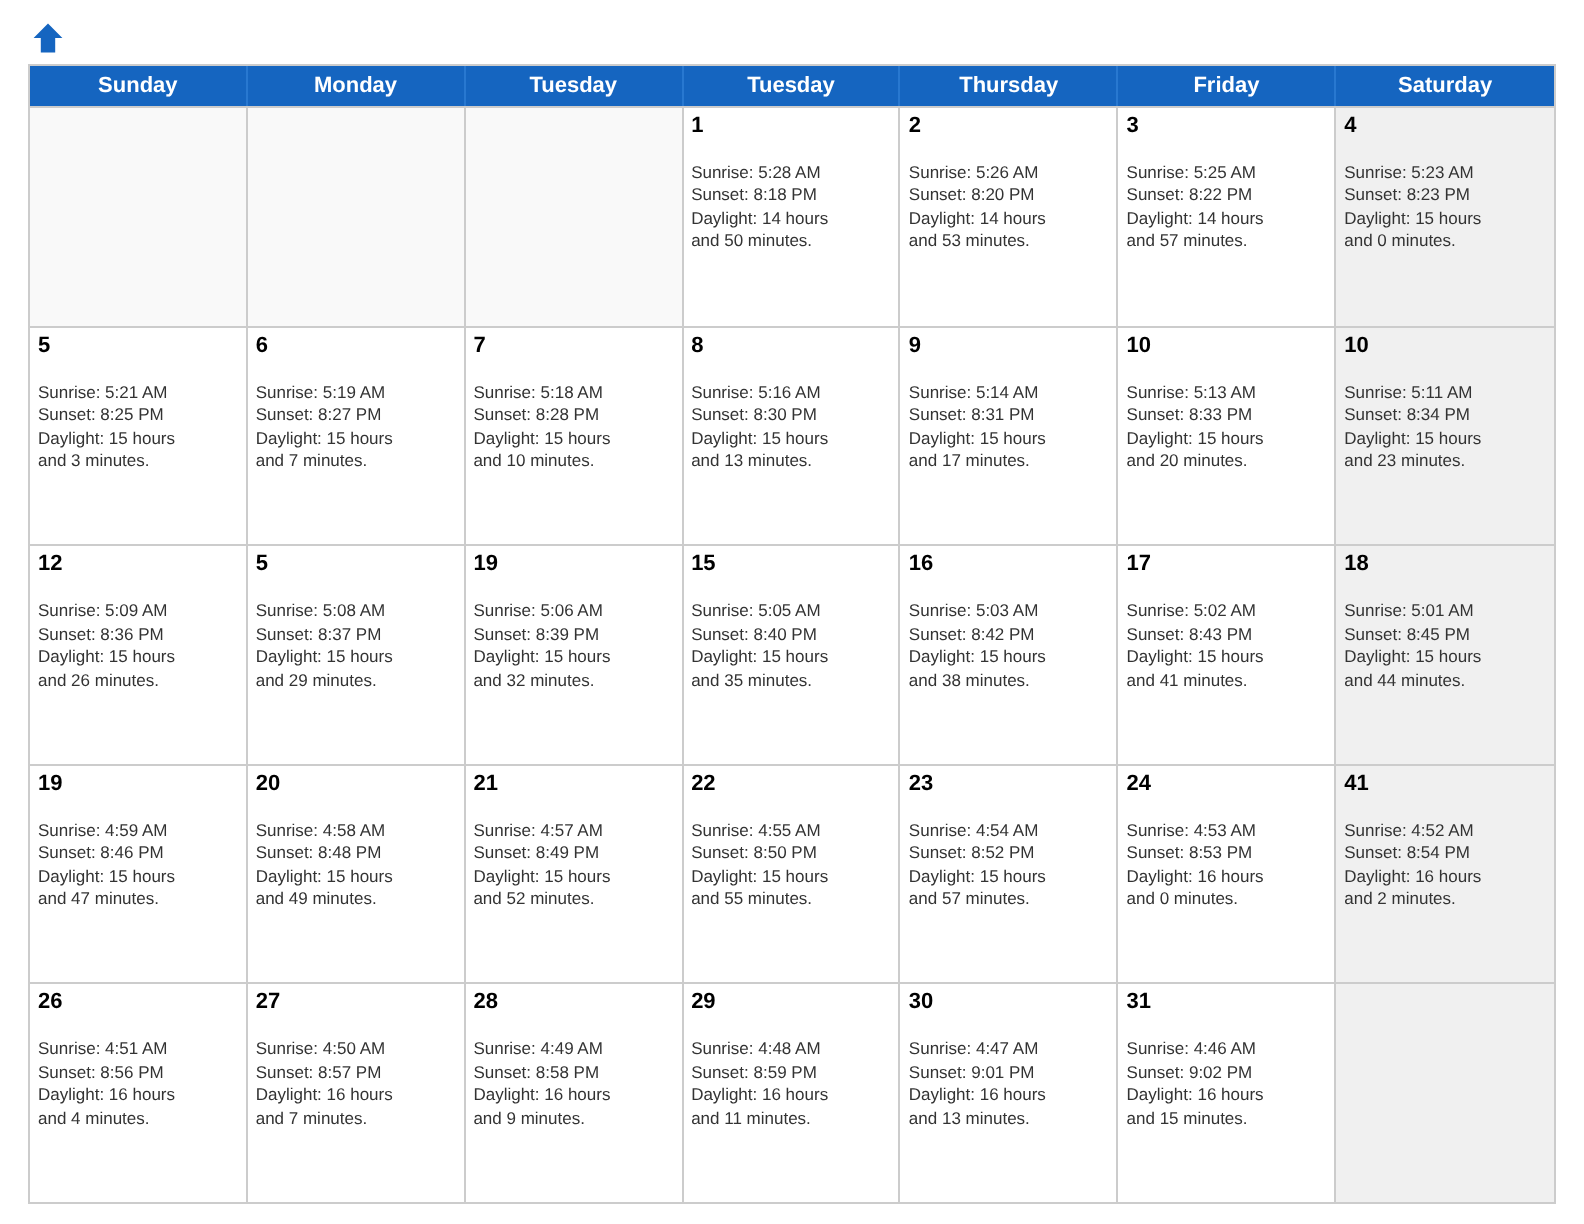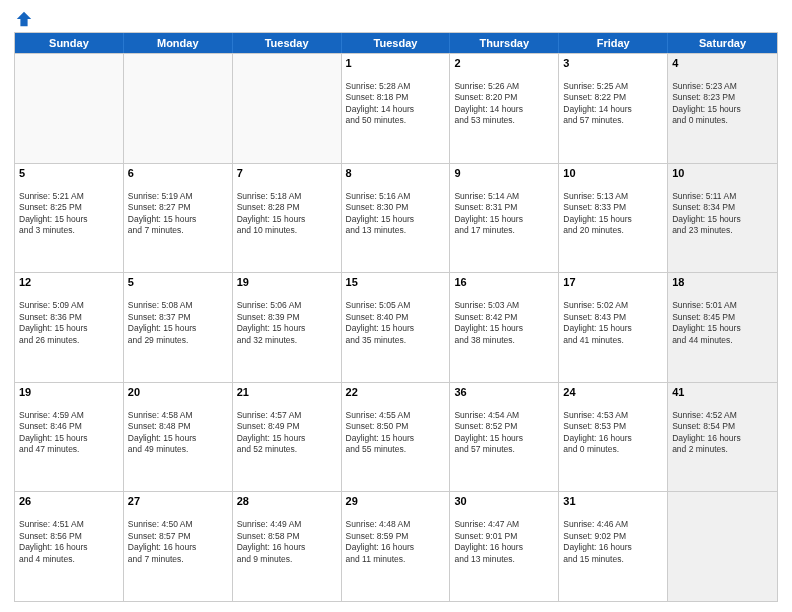--- a/index.html
+++ b/index.html
@@ -232,21 +232,21 @@
           </div>
           <div class="cal-cell">
             <span class="day-num">21</span>
             <div class="cell-text">Sunrise: 4:57 AM<br>Sunset: 8:49 PM<br>Daylight: 15 hours<br>and 52 minutes.</div>
           </div>
           <div class="cal-cell">
             <span class="day-num">22</span>
             <div class="cell-text">Sunrise: 4:55 AM<br>Sunset: 8:50 PM<br>Daylight: 15 hours<br>and 55 minutes.</div>
           </div>
           <div class="cal-cell">
-            <span class="day-num">36</span>
+            <span class="day-num">23</span>
             <div class="cell-text">Sunrise: 4:54 AM<br>Sunset: 8:52 PM<br>Daylight: 15 hours<br>and 57 minutes.</div>
           </div>
           <div class="cal-cell">
             <span class="day-num">24</span>
             <div class="cell-text">Sunrise: 4:53 AM<br>Sunset: 8:53 PM<br>Daylight: 16 hours<br>and 0 minutes.</div>
           </div>
           <div class="cal-cell shaded">
             <span class="day-num">41</span>
             <div class="cell-text">Sunrise: 4:52 AM<br>Sunset: 8:54 PM<br>Daylight: 16 hours<br>and 2 minutes.</div>
           </div>

